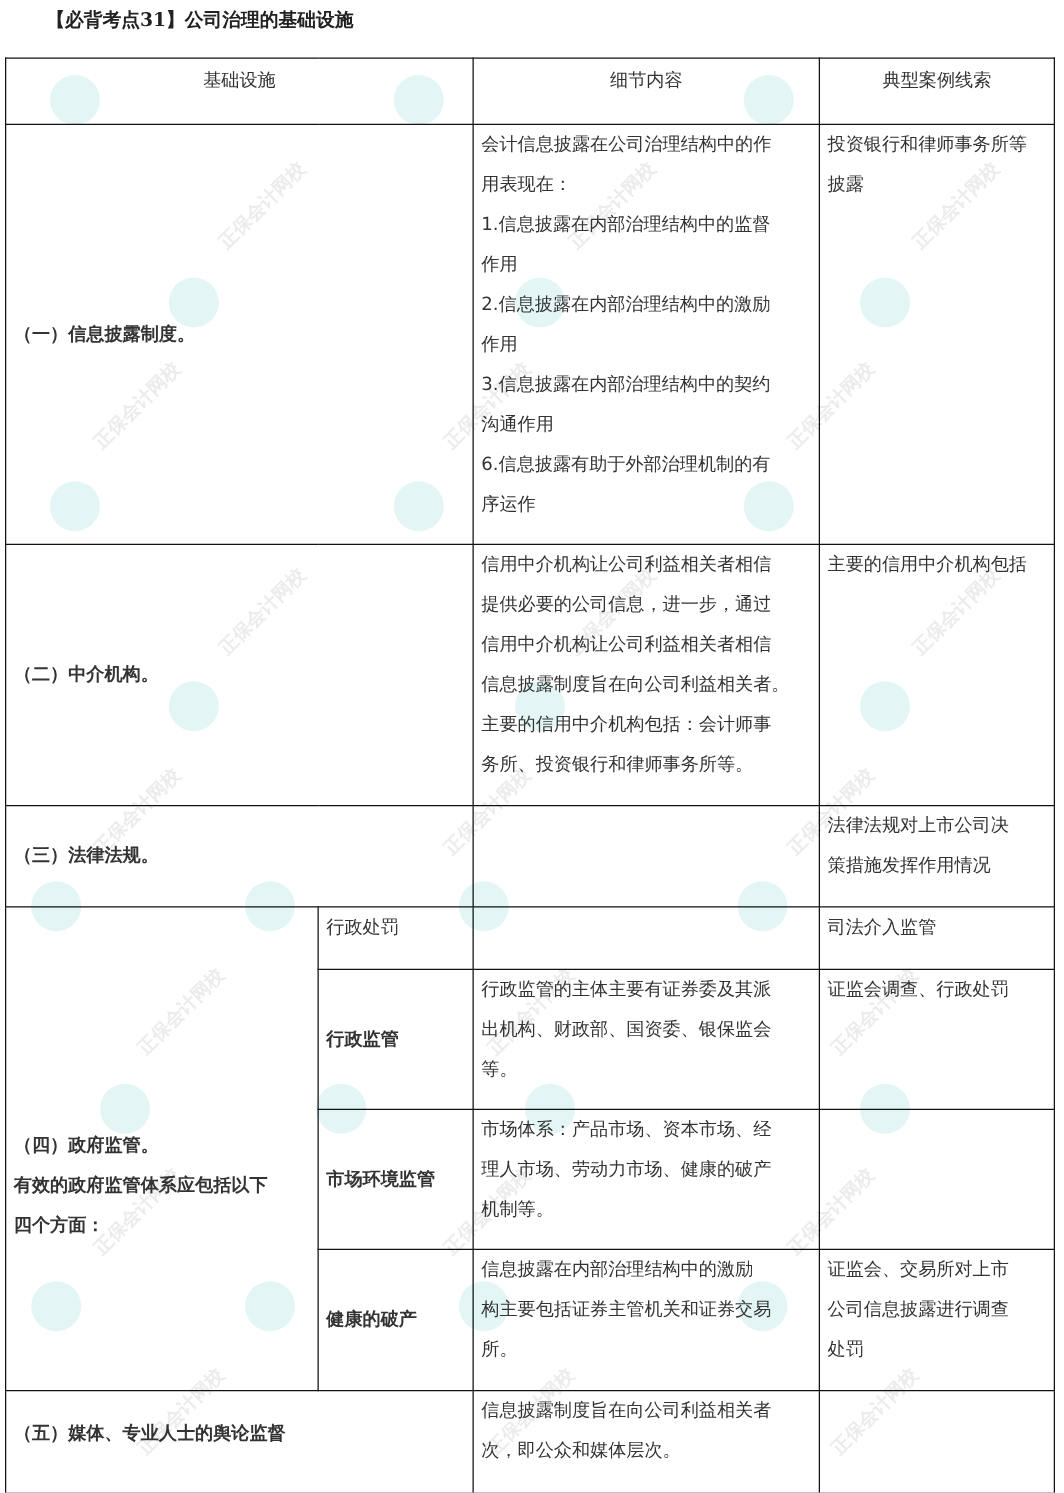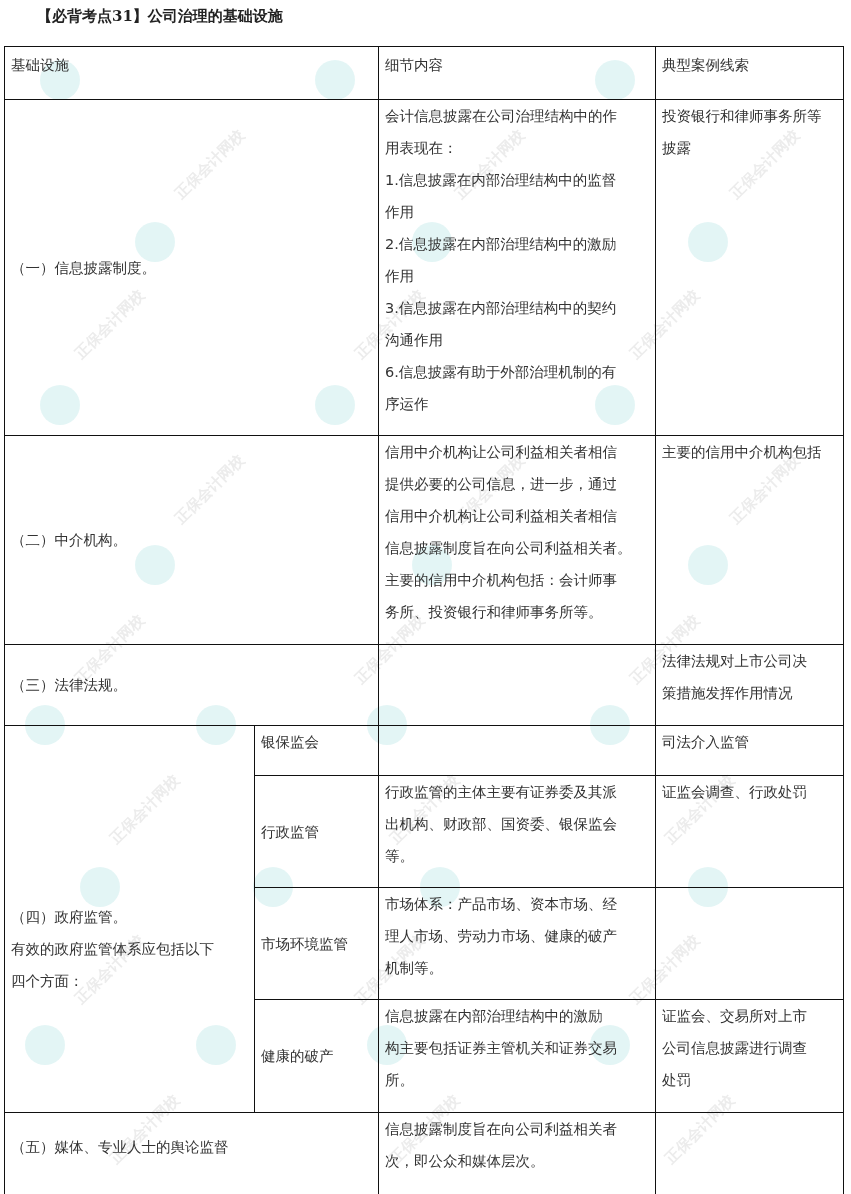--- a/index.html
+++ b/index.html
@@ -5,22 +5,22 @@
   html, body { margin:0; padding:0; background:#ffffff; }
   body { width:851px; height:1194px; position:relative; overflow:hidden;
          font-family:"DejaVu Sans", "Liberation Sans", sans-serif; color:#333; }
   .title { position:absolute; left:37px; top:4px; font-size:15px; font-weight:bold; color:#222;
            font-family:"DejaVu Serif", "Liberation Serif", serif; line-height:24px; }
   .watermark { position:absolute; pointer-events:none; }
   .wm-circle { position:absolute; width:40px; height:40px; border-radius:50%; background:#d9f1f1; opacity:0.75; }
   .wm-text { position:absolute; color:#ececec; font-size:15px; transform:rotate(-45deg); white-space:nowrap; font-weight:bold; }
   table { position:absolute; left:4px; top:46px; border-collapse:collapse; table-layout:fixed; width:839px; }
   td { border:1px solid #111; vertical-align:top; font-size:14.5px; line-height:32px; padding:0 6px; color:#333; background:transparent; }
-  td.mid { vertical-align:middle; }
-  td.hd { height:50px; padding-top:2px; }
+  td.mid { vertical-align:middle;font-weight:bold; }
+  td.hd { height:50px; padding-top:2px;text-align:center; }
   .line { display:block; }
 </style>
 </head>
 <body>
 
 <div class="title">【必背考点31】公司治理的基础设施</div>
 
 <div class="watermark">
   <div class="wm-circle" style="left:40px;top:60px;"></div>
   <div class="wm-circle" style="left:315px;top:60px;"></div>
@@ -126,21 +126,21 @@
       <span class="line">策措施发挥作用情况</span>
     </td>
   </tr>
 
   <tr style="height:50px;">
     <td class="mid" rowspan="4" style="padding-top:60px;">
       <span class="line">（四）政府监管。</span>
       <span class="line">有效的政府监管体系应包括以下</span>
       <span class="line">四个方面：</span>
     </td>
-    <td>银保监会</td>
+    <td>行政处罚</td>
     <td></td>
     <td>
       <span class="line">司法介入监管</span>
     </td>
   </tr>
   <tr style="height:112px;">
     <td class="mid">行政监管</td>
     <td>
       <span class="line">行政监管的主体主要有证券委及其派</span>
       <span class="line">出机构、财政部、国资委、银保监会</span>

